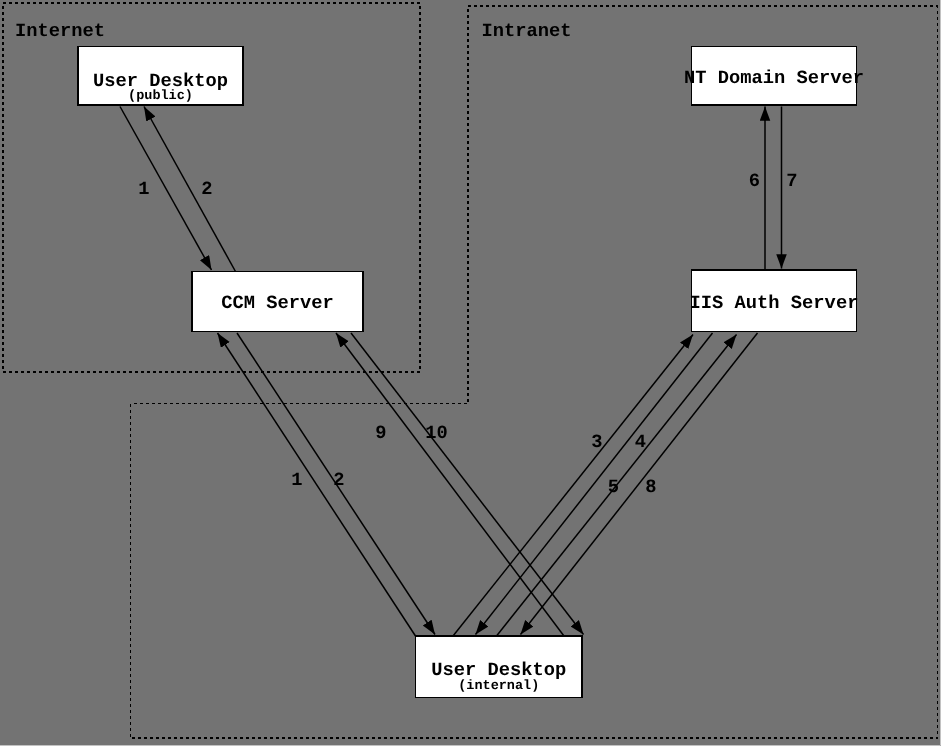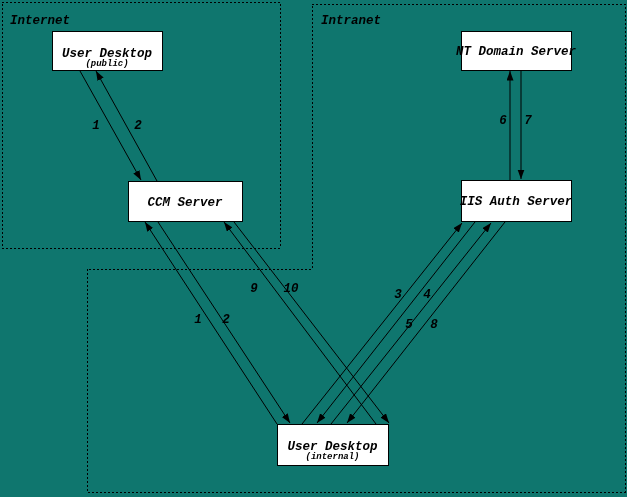--- a/index.html
+++ b/index.html
@@ -1,22 +1,21 @@
 <!DOCTYPE html>
 <html><head>
 <meta charset="utf-8">
 <style>
   html, body { margin: 0; padding: 0; background: #ffffff; }
   .canvas {
     position: relative;
     width: 627px;
     height: 497px;
-    background: #0f766e;
+    background: #737373;
     overflow: hidden;
-    font-style: italic;
   }
   svg text {
     font-family: "Liberation Mono", "DejaVu Sans Mono", monospace;
     font-weight: bold;
     fill: #000000;
   }
   svg .region-label, svg .node-label, svg .edge-label { font-size: 12.5px; }
   svg .node-sublabel { font-size: 9px; }
   svg rect.node-box, svg polygon.region-border { shape-rendering: crispEdges; }
 </style>

